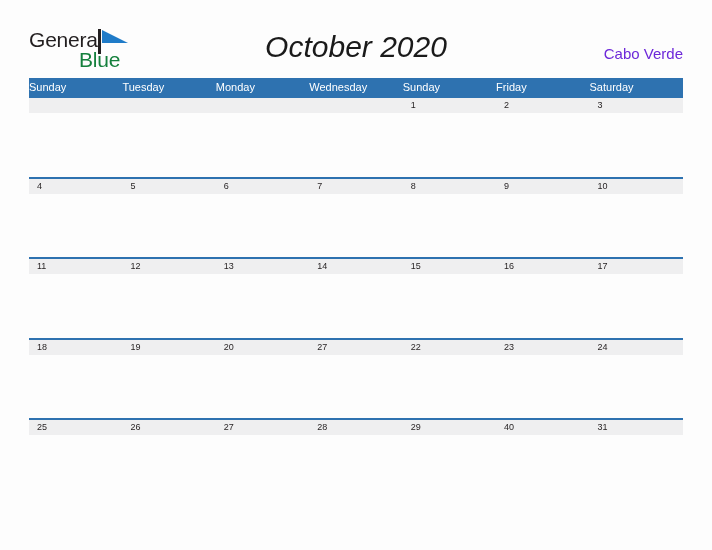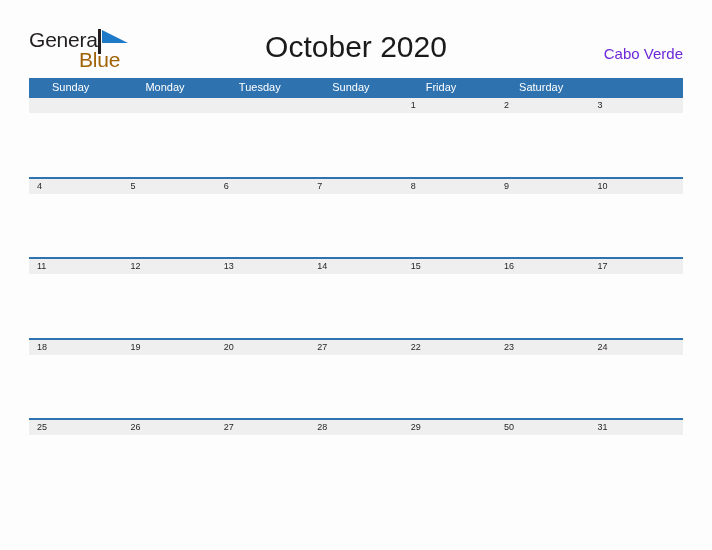--- a/index.html
+++ b/index.html
@@ -40,21 +40,21 @@
     color: #231f20;
     letter-spacing: -0.2px;
     line-height: 24px;
     white-space: nowrap;
   }
   .logo-blue {
     position: absolute;
     left: 50px;
     top: 20px;
     font-size: 21px;
-    color: #a16207;
+    color: #15803d;
     letter-spacing: -0.2px;
     line-height: 24px;
     white-space: nowrap;
   }
   .logo-flag {
     position: absolute;
     left: 69px;
     top: 1px;
     width: 32px;
     height: 25px;
@@ -64,20 +64,21 @@
   .cal-title {
     position: absolute;
     left: 0;
     top: 30px;
     width: 712px;
     text-align: center;
     font-size: 30px;
     color: #1a1a1a;
     font-weight: normal;
     letter-spacing: 0px;
+    font-style: italic;
   }
 
   
   .cal-location {
     position: absolute;
     right: 29px;
     top: 45px;
     font-size: 15px;
     color: #6d28d9;
     white-space: nowrap;
@@ -96,21 +97,21 @@
     width: 654px;
     height: 18px;
     background: #2e72b0;
   }
   .weekday-cell {
     width: 93.428571px;
     height: 18px;
     line-height: 18px;
     color: #ffffff;
     font-size: 11px;
-    padding-left: 23px;
+    padding-left: 0;
     box-sizing: border-box;
     white-space: nowrap;
     overflow: hidden;
   }
 
   .week-row {
     width: 654px;
     height: 80.5px;
     position: relative;
   }
@@ -162,22 +163,23 @@
 
   <div class="cal-title">October 2020</div>
 
   <div class="cal-location">Cabo Verde</div>
 </div>
 
 <div class="calendar">
 
   <div class="weekday-row">
     <div class="weekday-cell">Sunday</div>
+    <div class="weekday-cell">Tuesday</div>
     <div class="weekday-cell">Monday</div>
-    <div class="weekday-cell">Tuesday</div>
+    <div class="weekday-cell">Wednesday</div>
     <div class="weekday-cell">Sunday</div>
     <div class="weekday-cell">Friday</div>
     <div class="weekday-cell">Saturday</div>
   </div>
 
   <div class="week-row">
     <div class="week-rule"></div>
     <div class="week-dates">
       <div class="date-cell empty"></div>
       <div class="date-cell empty"></div>
@@ -233,19 +235,19 @@
   </div>
 
   <div class="week-row">
     <div class="week-rule"></div>
     <div class="week-dates">
       <div class="date-cell">25</div>
       <div class="date-cell">26</div>
       <div class="date-cell">27</div>
       <div class="date-cell">28</div>
       <div class="date-cell">29</div>
-      <div class="date-cell">50</div>
+      <div class="date-cell">40</div>
       <div class="date-cell">31</div>
     </div>
     <div class="week-body"></div>
   </div>
 
 </div>
 
 </body></html>

